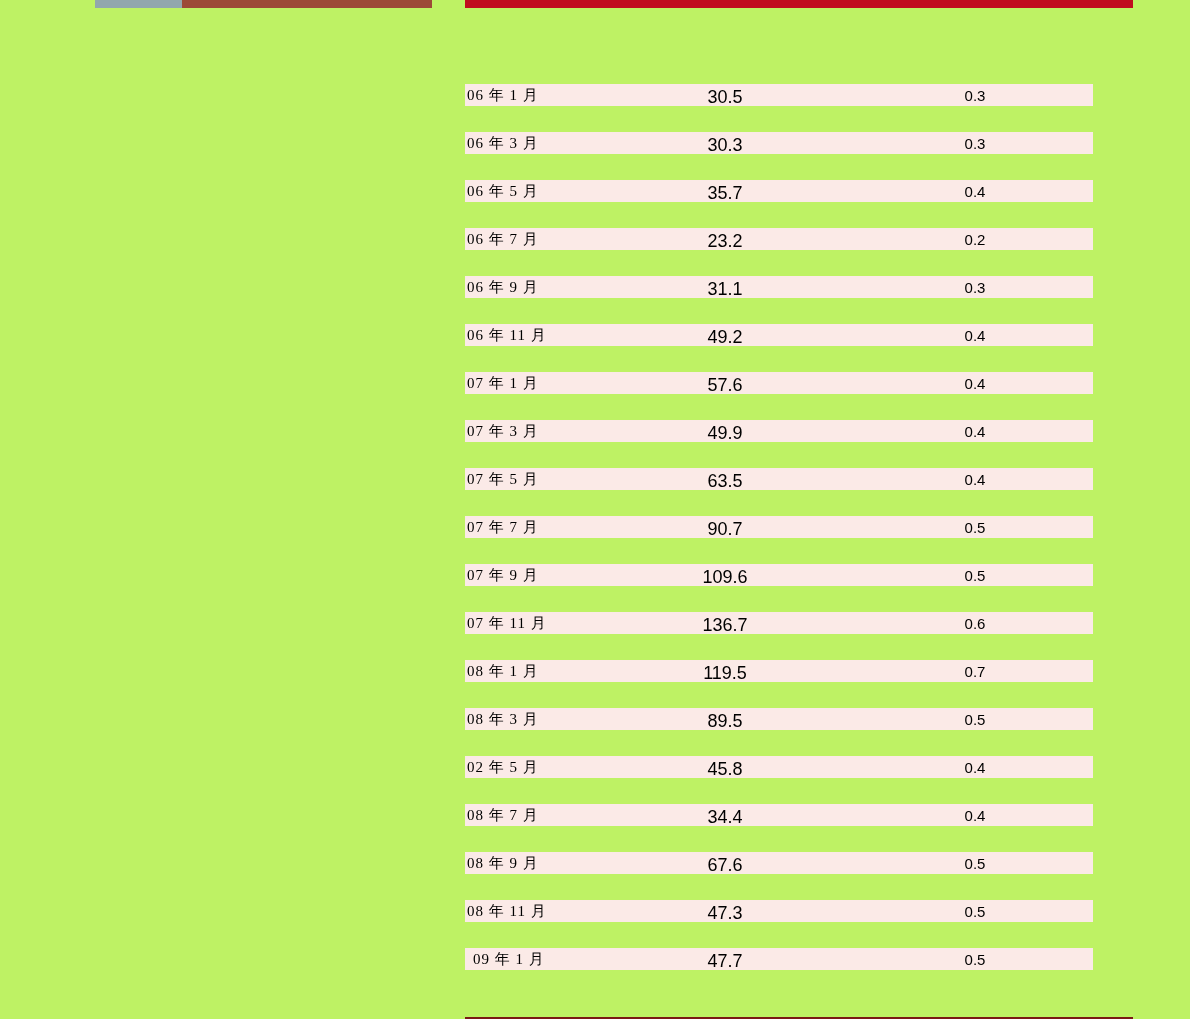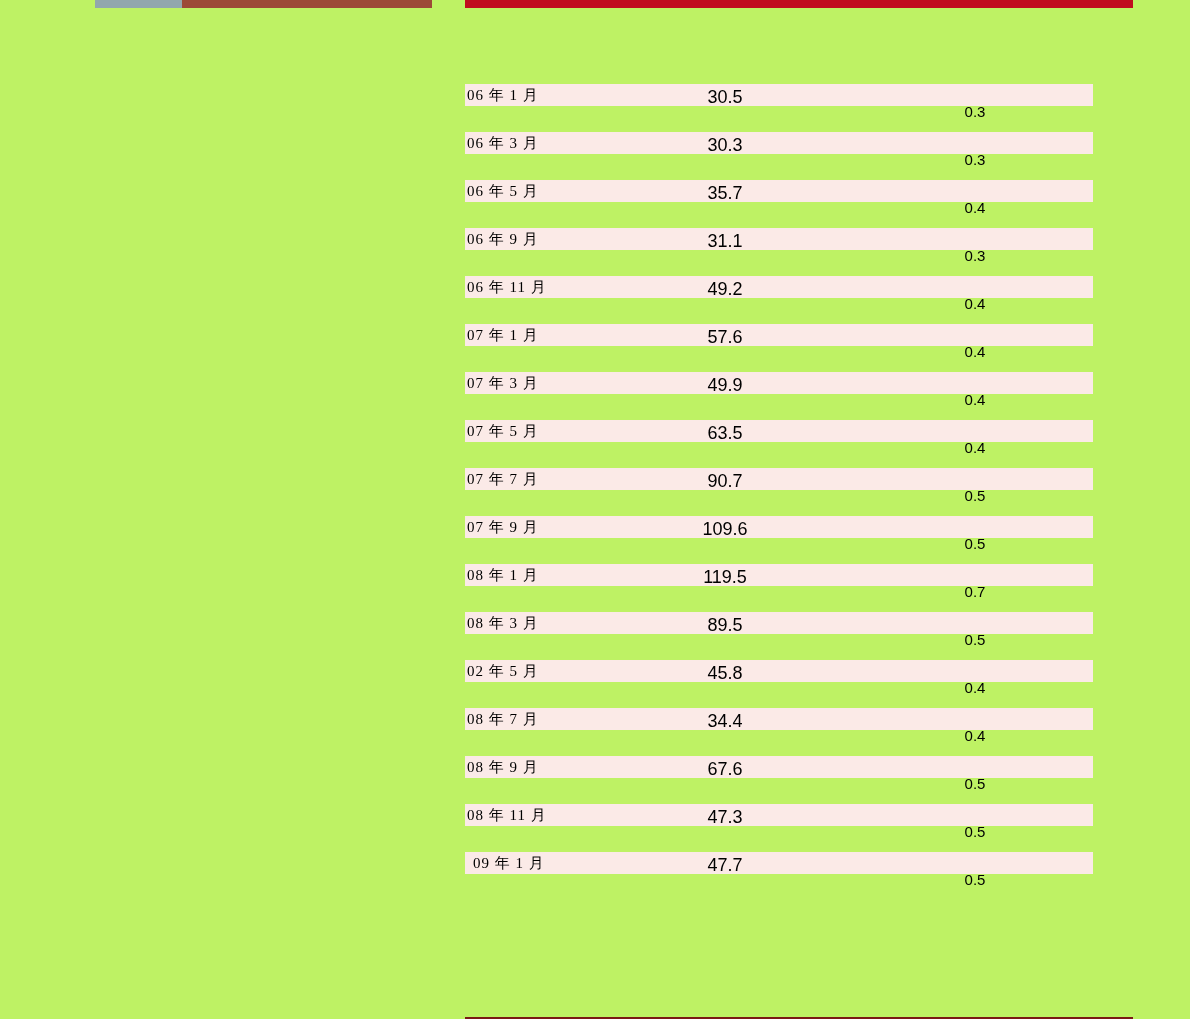--- a/index.html
+++ b/index.html
@@ -92,21 +92,20 @@
   .row .v2 {
     position: absolute;
     left: 450px;
     width: 120px;
     top: 31px;
     text-align: center;
     font-size: 15px;
     font-family: "Liberation Sans", sans-serif;
     color: #000000;
     z-index: 2;
-    margin-top: 16px;
   }
   .row.indented .label { left: 8px; }
 
   .bottom-rule {
     position: absolute;
     left: 465px;
     top: 1017px;
     width: 668px;
     height: 2px;
     background: #7a1a14;
@@ -138,20 +137,26 @@
         <div class="v2">0.3</div>
       </div>
       <div class="row">
         <div class="bar"></div>
         <div class="label">06 年 5 月</div>
         <div class="v1">35.7</div>
         <div class="v2">0.4</div>
       </div>
       <div class="row">
         <div class="bar"></div>
+        <div class="label">06 年 7 月</div>
+        <div class="v1">23.2</div>
+        <div class="v2">0.2</div>
+      </div>
+      <div class="row">
+        <div class="bar"></div>
         <div class="label">06 年 9 月</div>
         <div class="v1">31.1</div>
         <div class="v2">0.3</div>
       </div>
       <div class="row">
         <div class="bar"></div>
         <div class="label">06 年 11 月</div>
         <div class="v1">49.2</div>
         <div class="v2">0.4</div>
       </div>
@@ -180,20 +185,26 @@
         <div class="v2">0.5</div>
       </div>
       <div class="row">
         <div class="bar"></div>
         <div class="label">07 年 9 月</div>
         <div class="v1">109.6</div>
         <div class="v2">0.5</div>
       </div>
       <div class="row">
         <div class="bar"></div>
+        <div class="label">07 年 11 月</div>
+        <div class="v1">136.7</div>
+        <div class="v2">0.6</div>
+      </div>
+      <div class="row">
+        <div class="bar"></div>
         <div class="label">08 年 1 月</div>
         <div class="v1">119.5</div>
         <div class="v2">0.7</div>
       </div>
       <div class="row">
         <div class="bar"></div>
         <div class="label">08 年 3 月</div>
         <div class="v1">89.5</div>
         <div class="v2">0.5</div>
       </div>

